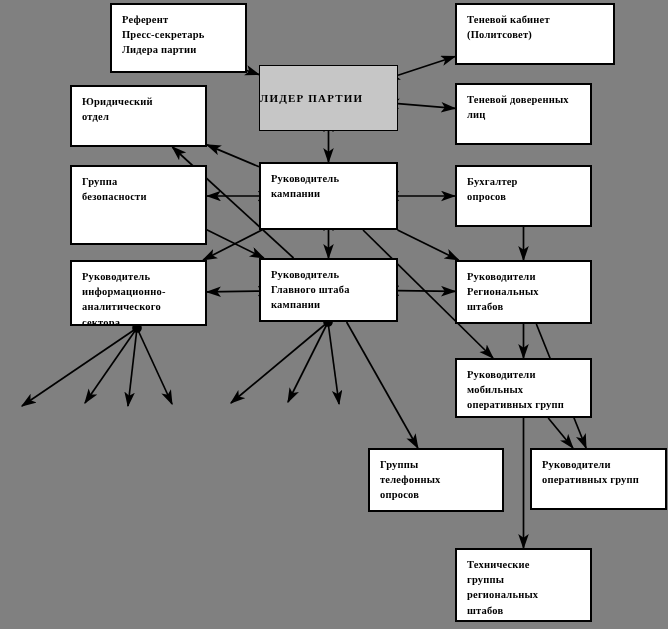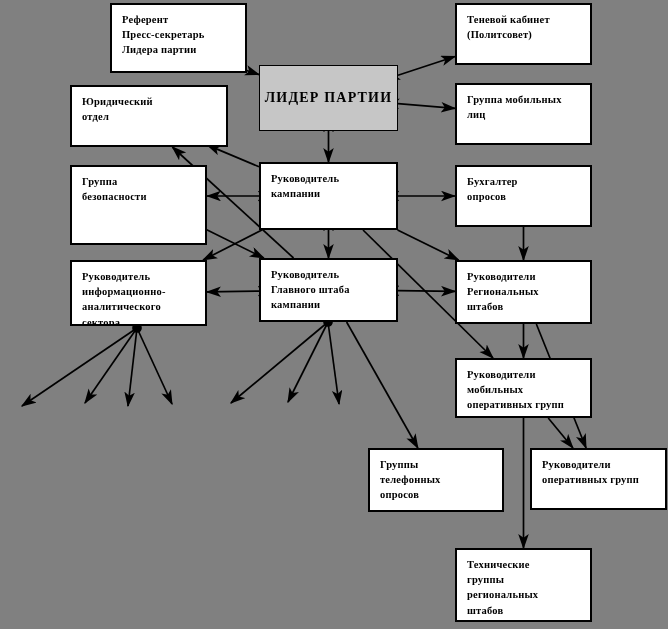--- a/index.html
+++ b/index.html
@@ -39,23 +39,23 @@
     line-height: 1.45;
     letter-spacing: 0.2px;
     padding: 7px 0 0 10px;
     white-space: pre-line;
   }
   .node.leader {
     background: #c6c6c6;
     border: 1px solid #000000;
   }
   .node.leader .label {
-    text-align: center;
+    text-align: left;
     padding: 0;
-    font-size: 14px;
+    font-size: 11px;
     letter-spacing: 1.2px;
     line-height: 1;
     position: absolute;
     top: 50%;
     left: 0;
     right: 0;
     transform: translateY(-50%);
   }
 </style>
 </head>
@@ -104,21 +104,21 @@
         <line x1="328" y1="322" x2="339" y2="404" marker-end="url(#ah)"></line>
         <circle cx="328" cy="322" r="4" fill="#000"></circle>
       </g>
   </svg>
 
   <div class="node" style="left: 86px; top: 3px; width: 137px; height: 70px; margin-left: 24px;">
     <span class="label">Референт
 Пресс-секретарь
 Лидера партии</span>
   </div>
-  <div class="node" style="left: 70px; top: 85px; width: 158px; height: 62px;">
+  <div class="node" style="left: 70px; top: 85px; width: 137px; height: 62px;">
     <span class="label">Юридический
 отдел</span>
   </div>
   <div class="node" style="left: 70px; top: 165px; width: 137px; height: 80px;">
     <span class="label">Группа
 безопасности</span>
   </div>
   <div class="node" style="left: 70px; top: 260px; width: 137px; height: 66px;">
     <span class="label">Руководитель
 информационно-
@@ -130,26 +130,26 @@
   </div>
   <div class="node" style="left: 259px; top: 162px; width: 139px; height: 68px;">
     <span class="label">Руководитель
 кампании</span>
   </div>
   <div class="node" style="left: 259px; top: 258px; width: 139px; height: 64px;">
     <span class="label">Руководитель
 Главного штаба
 кампании</span>
   </div>
-  <div class="node" style="left: 455px; top: 3px; width: 137px; height: 62px;">
+  <div class="node" style="left: 455px; top: 3px; width: 160px; height: 62px;">
     <span class="label">Теневой кабинет
 (Политсовет)</span>
   </div>
   <div class="node" style="left: 455px; top: 83px; width: 137px; height: 62px;">
-    <span class="label">Группа мобильных
+    <span class="label">Теневой доверенных
 лиц</span>
   </div>
   <div class="node" style="left: 455px; top: 165px; width: 137px; height: 62px;">
     <span class="label">Бухгалтер
 опросов</span>
   </div>
   <div class="node" style="left: 455px; top: 260px; width: 137px; height: 64px;">
     <span class="label">Руководители
 Региональных
 штабов</span>

